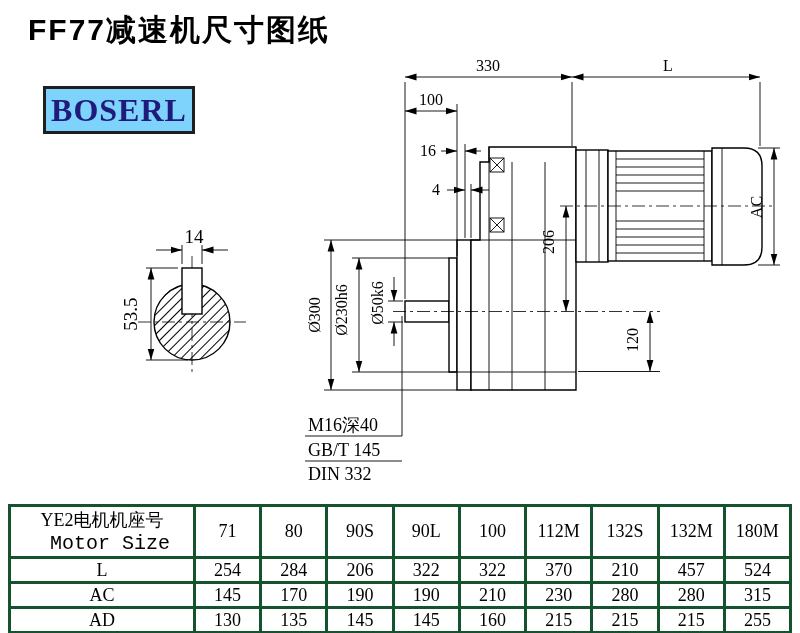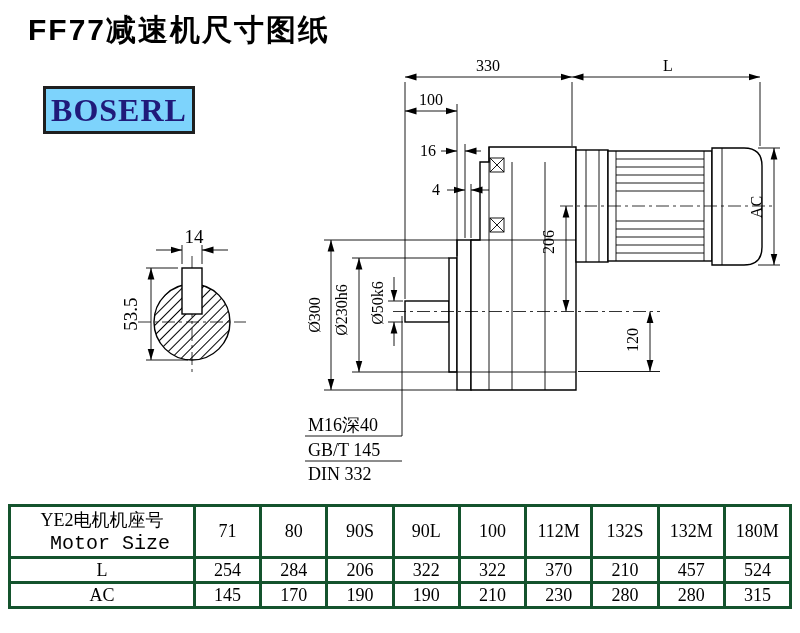--- a/index.html
+++ b/index.html
@@ -236,16 +236,28 @@
         <td>145</td>
         <td>170</td>
         <td>190</td>
         <td>190</td>
         <td>210</td>
         <td>230</td>
         <td>280</td>
         <td>280</td>
         <td>315</td>
       </tr>
+      <tr class="drow">
+        <td>AD</td>
+        <td>130</td>
+        <td>135</td>
+        <td>145</td>
+        <td>145</td>
+        <td>160</td>
+        <td>215</td>
+        <td>215</td>
+        <td>215</td>
+        <td>255</td>
+      </tr>
     </tbody>
   </table>
 
 </div>
 
 </body></html>

